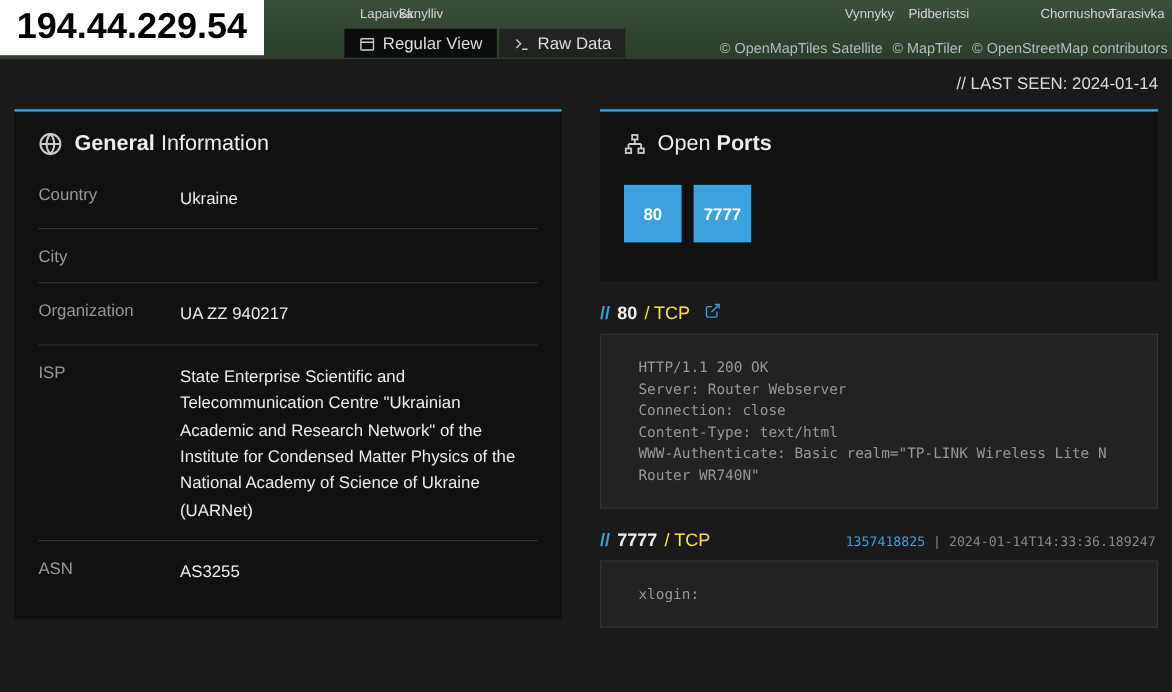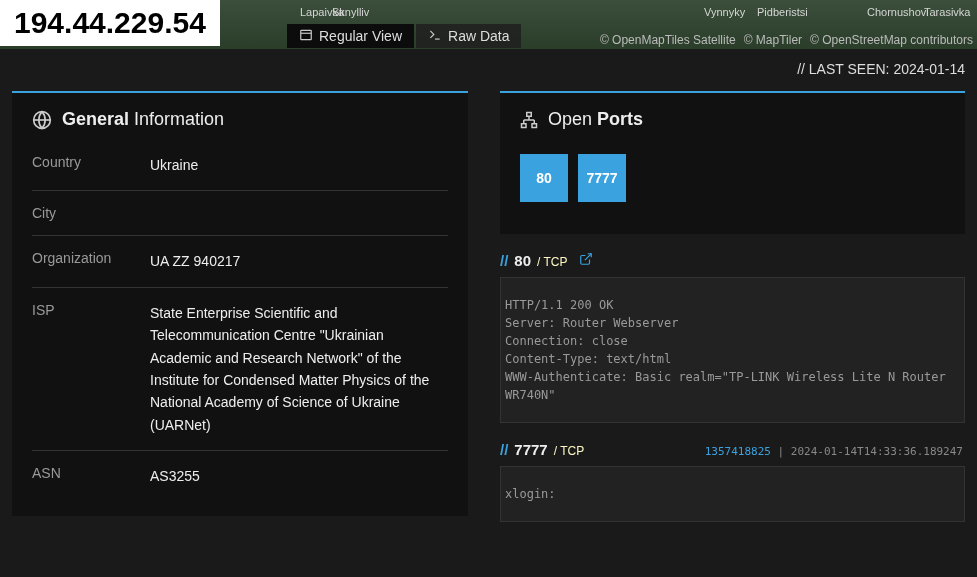--- a/index.html
+++ b/index.html
@@ -1,20 +1,20 @@
 <!DOCTYPE html>
 <html><head>
 <meta charset="utf-8">
 <style>
 *{margin:0;padding:0;box-sizing:border-box}
 body{background:#1a1a1a;font-family:sans-serif;color:#ccc;width:977px;height:577px;overflow:hidden;position:relative}
 .map-header{height:49px;background:#3a4a3a;background-image:linear-gradient(rgba(60,80,60,0.8),rgba(40,60,40,0.9));position:relative;overflow:hidden}
 .ip-badge{position:absolute;top:0;left:0;background:#fff;color:#000;font-size:30px;font-weight:700;padding:6px 14px;z-index:5}
 .view-tabs{position:absolute;left:287px;top:24px;display:flex;gap:2px;z-index:4}
-.view-tab{background:rgba(30,30,30,0.85);color:#ddd;padding:4px 12px;font-size:14px;display:flex;align-items:flex-start;gap:6px;cursor:pointer}
+.view-tab{background:rgba(30,30,30,0.85);color:#ddd;padding:4px 12px;font-size:14px;display:flex;align-items:flex-end;gap:6px;cursor:pointer}
 .view-tab.active{background:rgba(10,10,10,0.95)}
 .map-attrib{position:absolute;right:4px;bottom:2px;font-size:12px;color:#bbb;display:flex;gap:8px;z-index:3}
 .map-labels{position:absolute;top:6px;font-size:11px;color:#d5d5d5;z-index:2}
 .ml1{left:300px}.ml2{left:332px}.ml3{left:704px}.ml4{left:757px}.ml5{left:867px}.ml6{left:924px}
 .last-seen{text-align:right;padding:12px 12px 0 0;font-size:14px;color:#ddd}
 .columns{display:flex;gap:32px;padding:14px 12px 0 12px}
 .col-left{width:456px}.col-right{flex:1}
 .card{background:#111;border-top:2px solid #3ba2e0}
 .card-header{padding:16px 20px 10px 20px;display:flex;align-items:center;gap:10px;font-size:18px;color:#eee}
 .card-header .bold{font-weight:700}
@@ -22,25 +22,25 @@
 .kv-row{display:flex;border-bottom:1px solid #333;padding:14px 0}
 .kv-row:last-child{border-bottom:none}
 .kv-key{width:118px;color:#999;font-size:14px}
 .kv-val{flex:1;color:#eee;font-size:14px;font-weight:400;line-height:1.6}
 .port-badges{display:flex;gap:10px;padding:14px 20px 32px 20px}
 .port-badge{background:#3ba2e0;color:#fff;width:48px;height:48px;display:flex;align-items:center;justify-content:center;font-size:14px;font-weight:600;cursor:pointer}
 .service-block{margin-top:18px}
 .svc-hdr{display:flex;align-items:baseline;gap:6px;padding:0 2px 8px 0}
 .svc-slashes{color:#3ba2e0;font-weight:700;font-size:15px}
 .svc-port{color:#eee;font-weight:700;font-size:15px}
-.svc-proto{color:#fef9c3;font-size:12px}
+.svc-proto{color:#fde047;font-size:15px}
 .svc-link{margin-left:6px;color:#3ba2e0}
 .svc-meta{margin-left:auto;font-family:monospace;font-size:11px;color:#888}
 .svc-hash{color:#3ba2e0}
-.svc-body{background:#222;border:1px solid #333;padding:18px 4px;font-family:monospace;font-size:12px;color:#999;white-space:pre-wrap;line-height:1.5}
+.svc-body{background:#222;border:1px solid #333;padding:18px 31px;font-family:monospace;font-size:12px;color:#999;white-space:pre-wrap;line-height:1.5}
 svg{display:block}
 </style>
 </head>
 <body>
 
 <div class="map-header">
   <div class="ip-badge">194.44.229.54</div>
   <div class="view-tabs">
     <div class="view-tab active">
       <svg width="14" height="14" viewBox="0 0 24 24" fill="none" stroke="#ccc" stroke-width="2">

